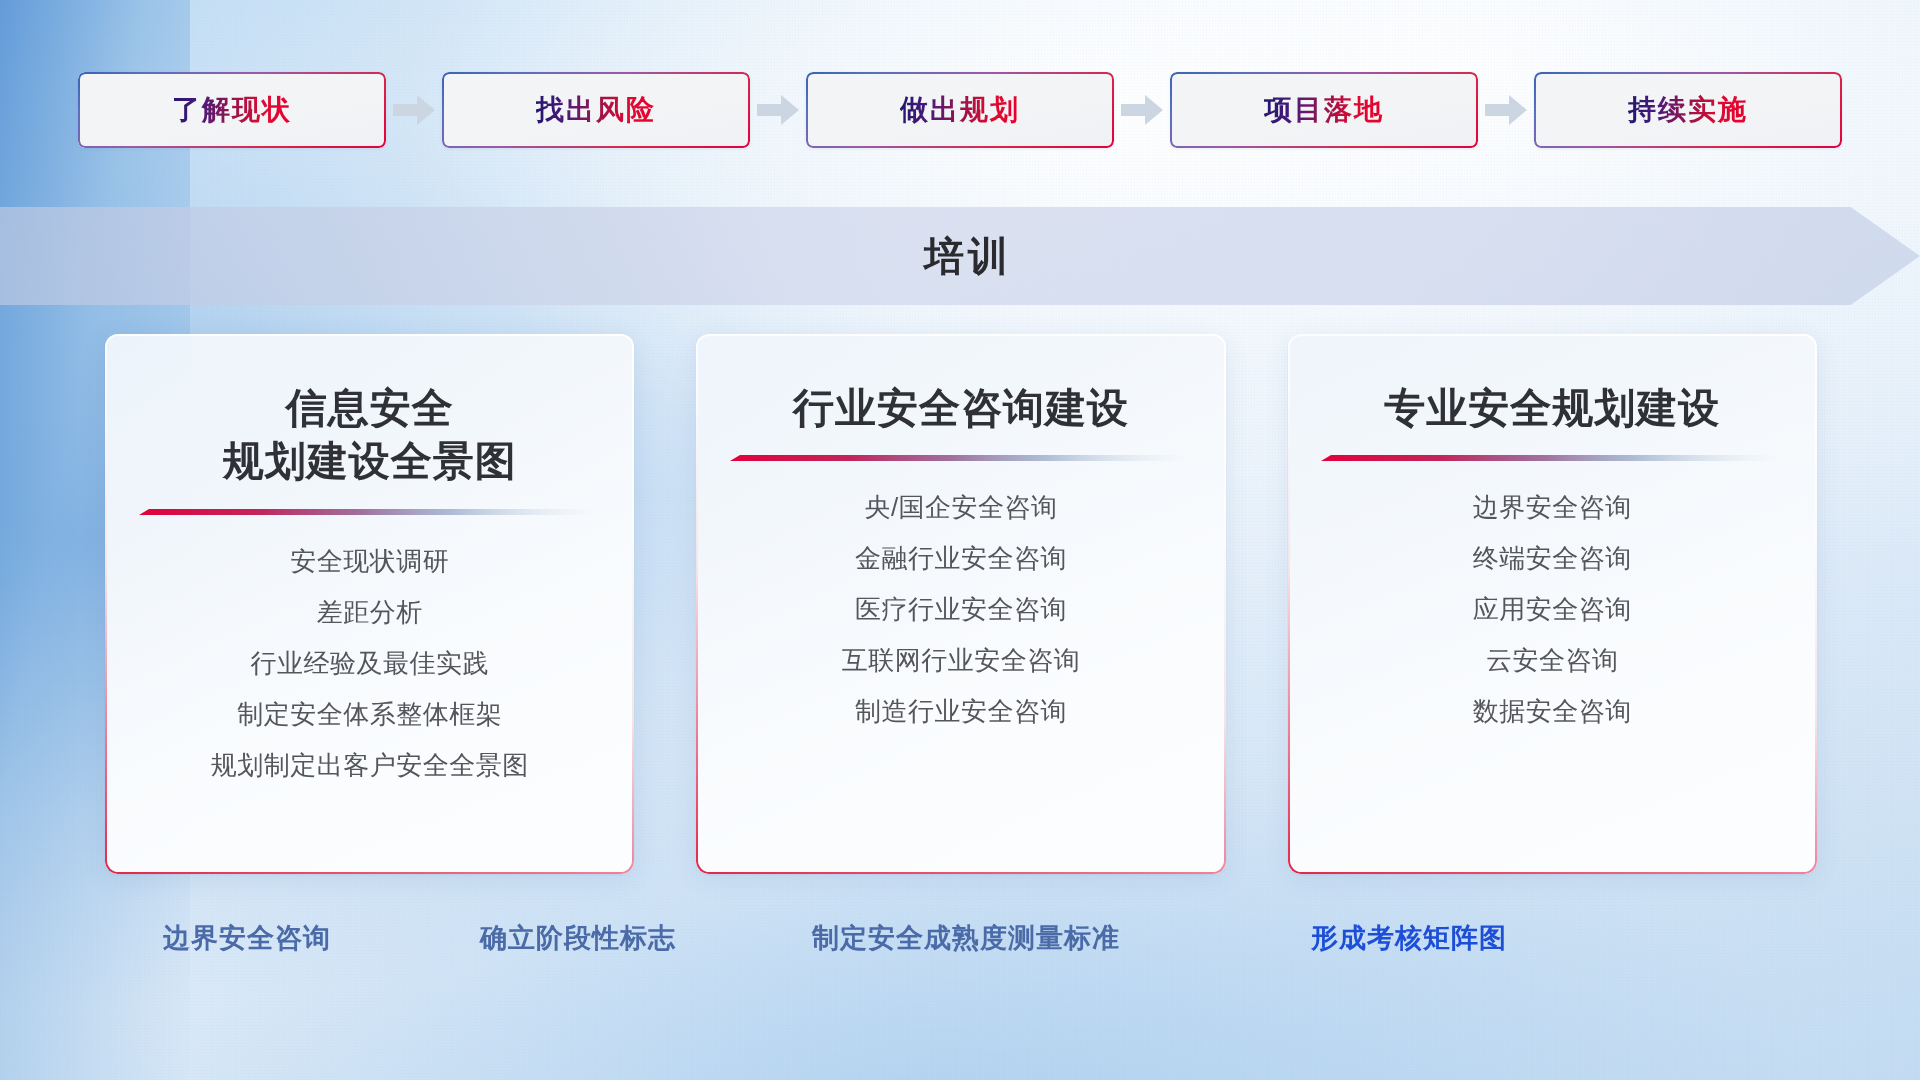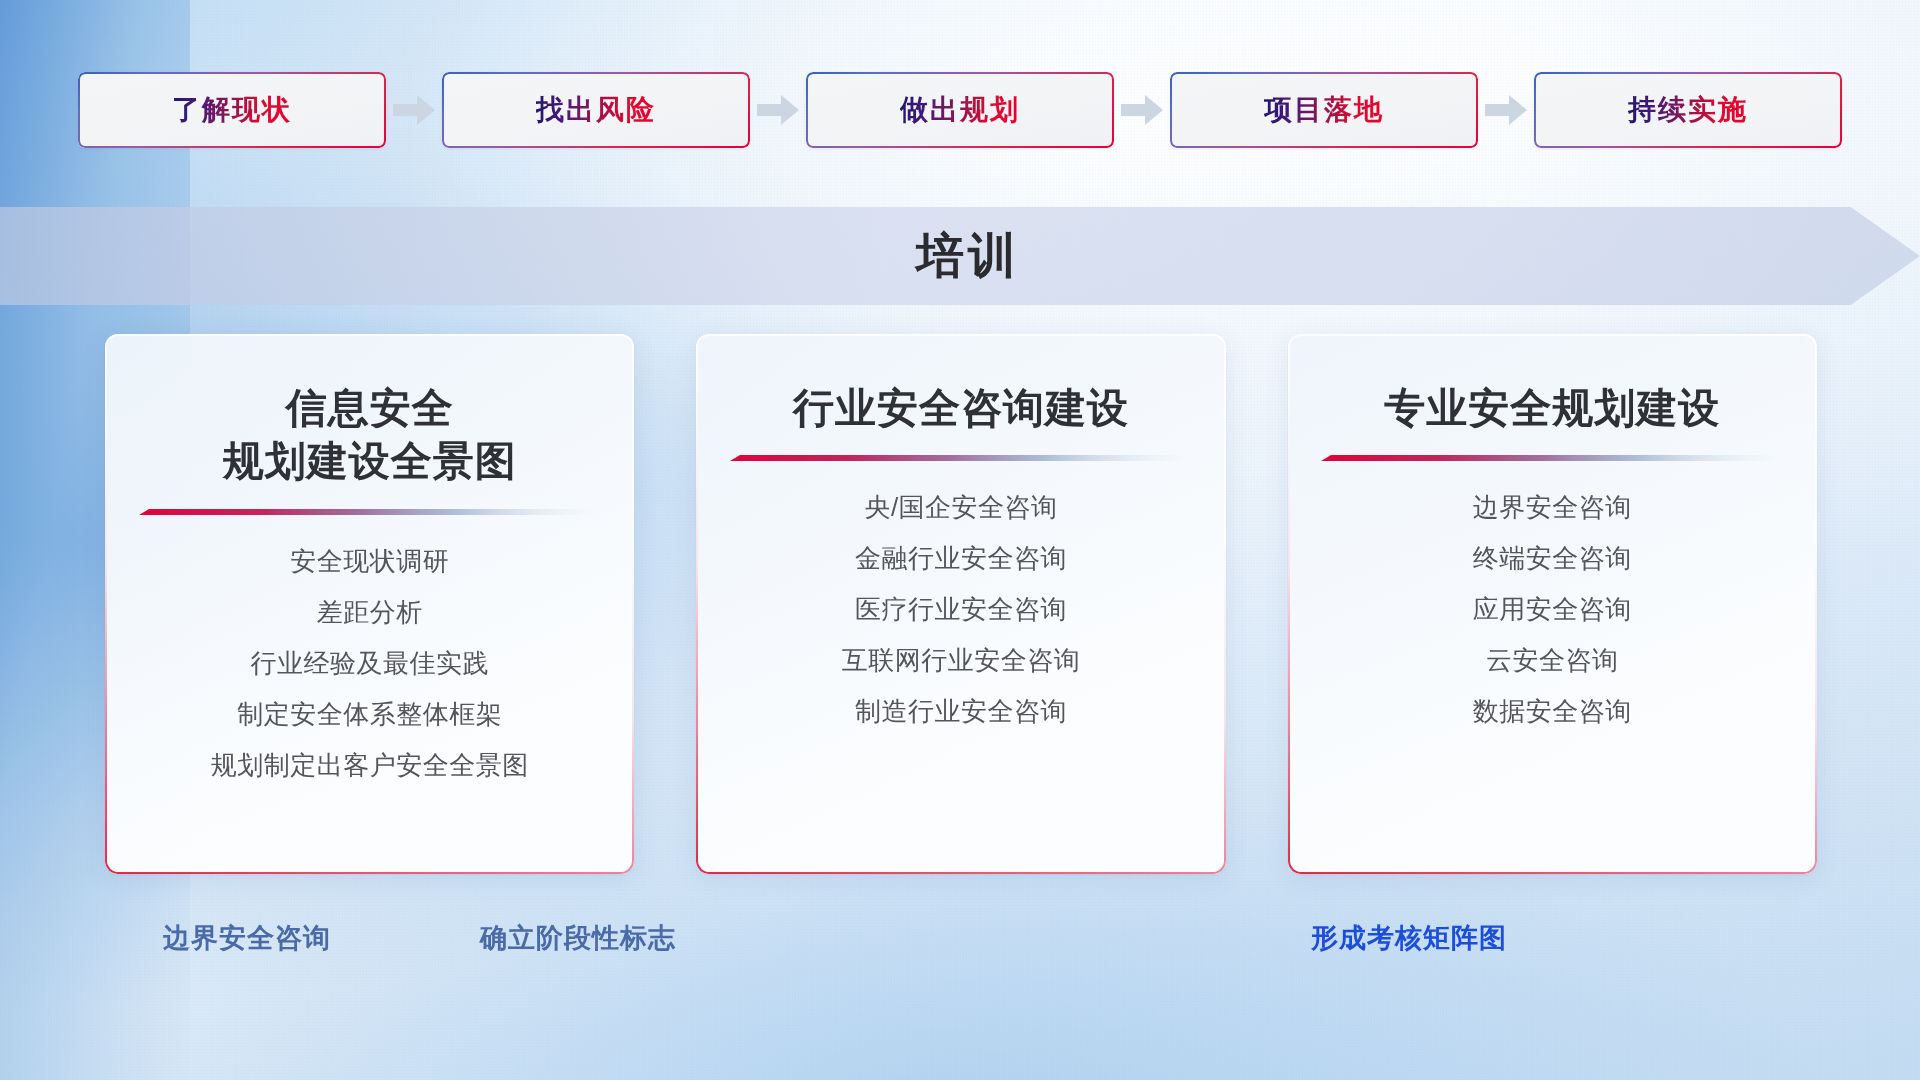--- a/index.html
+++ b/index.html
@@ -92,21 +92,21 @@
         rgba(212,219,238,0.80) 46%,
         rgba(206,215,236,0.76) 70%,
         rgba(196,207,231,0.70) 100%);
     -webkit-clip-path: polygon(0 0, 1828px 0, 1828px -16px, 1920px 49px, 1828px 114px, 1828px 98px, 0 98px);
             clip-path: polygon(0 0, 1828px 0, 1828px -16px, 1920px 49px, 1828px 114px, 1828px 98px, 0 98px);
   }
   #band-label {
     position: absolute; left: 16px; right: 0; top: 50%;
     transform: translateY(-50%);
     text-align: center;
-    font-size: 48px; font-weight: 600; color: #2b2b2f;
+    font-size: 40px; font-weight: 600; color: #2b2b2f;
     letter-spacing: 4px;
   }
 
   
   #cards {
     position: absolute; left: 105px; top: 334px;
     width: 1712px; height: 540px;
     display: flex; gap: 62px;
   }
   .card {
@@ -302,14 +302,15 @@
         <div class="card-item">应用安全咨询</div>
         <div class="card-item">云安全咨询</div>
         <div class="card-item">数据安全咨询</div>
       </div>
     </div>
   </div>
 
 <div id="footer">
     <div class="footer-label" style="left: 247px; color: rgb(74, 106, 168);">边界安全咨询</div>
     <div class="footer-label" style="left: 578px; color: rgb(74, 106, 168);">确立阶段性标志</div>
+    <div class="footer-label" style="left: 966px; color: rgb(74, 106, 168);">制定安全成熟度测量标准</div>
     <div class="footer-label" style="left: 1409px; color: #1d4ed8;">形成考核矩阵图</div>
   </div>
 
 </body></html>

